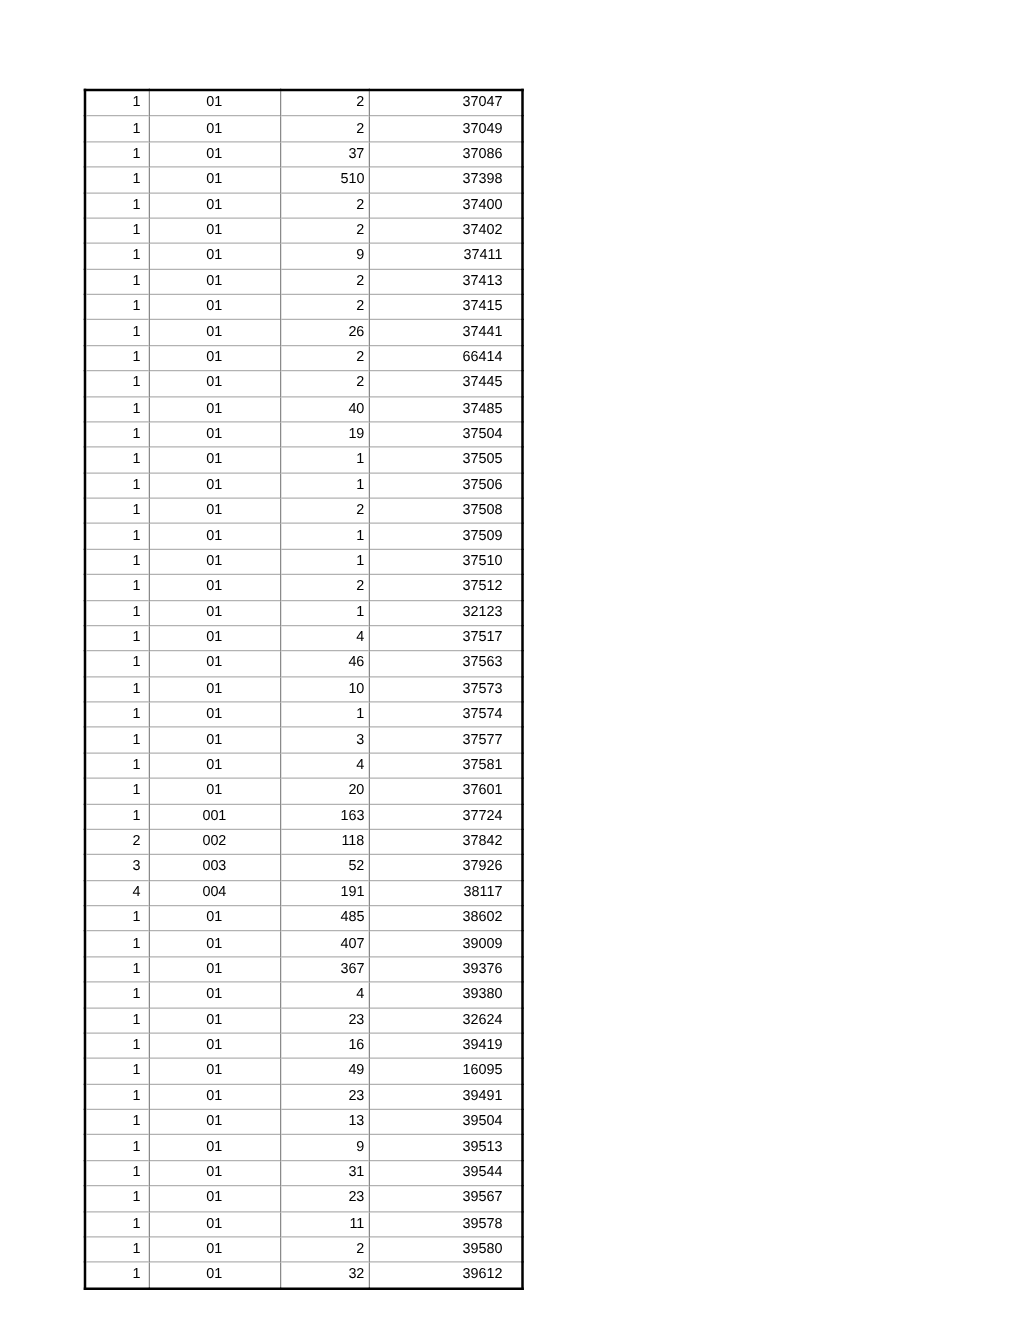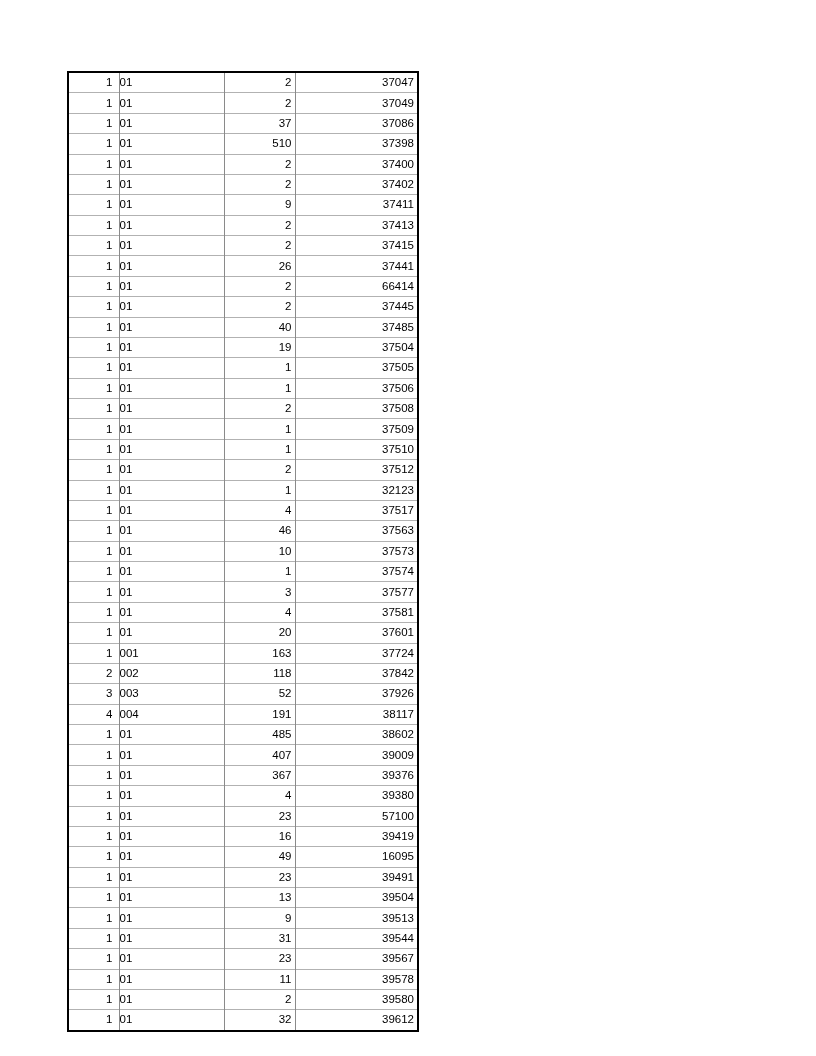--- a/index.html
+++ b/index.html
@@ -32,23 +32,23 @@
     padding: 0;
     border-top: 1px solid #b2b2b2;
     border-left: 1px solid #8a8a8a;
     overflow: hidden;
     white-space: nowrap;
     vertical-align: middle;
   }
   .sheet-table tr:first-child td { border-top: none; }
   .sheet-table td:first-child { border-left: none; }
   .sheet-table td.c0 { text-align: right; padding-right: 6px; }
-  .sheet-table td.c1 { }
+  .sheet-table td.c1 { text-align: center; }
   .sheet-table td.c2 { text-align: right; padding-right: 3px; }
-  .sheet-table td.c3 { text-align: right; padding-right: 3px; }
+  .sheet-table td.c3 { text-align: right; padding-right: 15px; }
 </style>
 </head>
 <body>
 
 <div class="page">
   <table class="sheet-table">
     <colgroup>
       <col style="width:51px">
       <col style="width:105px">
       <col style="width:71px">
@@ -268,21 +268,21 @@
         <tr>
           <td class="c0">1</td>
           <td class="c1">01</td>
           <td class="c2">4</td>
           <td class="c3">39380</td>
         </tr>
         <tr>
           <td class="c0">1</td>
           <td class="c1">01</td>
           <td class="c2">23</td>
-          <td class="c3">57100</td>
+          <td class="c3">32624</td>
         </tr>
         <tr>
           <td class="c0">1</td>
           <td class="c1">01</td>
           <td class="c2">16</td>
           <td class="c3">39419</td>
         </tr>
         <tr>
           <td class="c0">1</td>
           <td class="c1">01</td>

